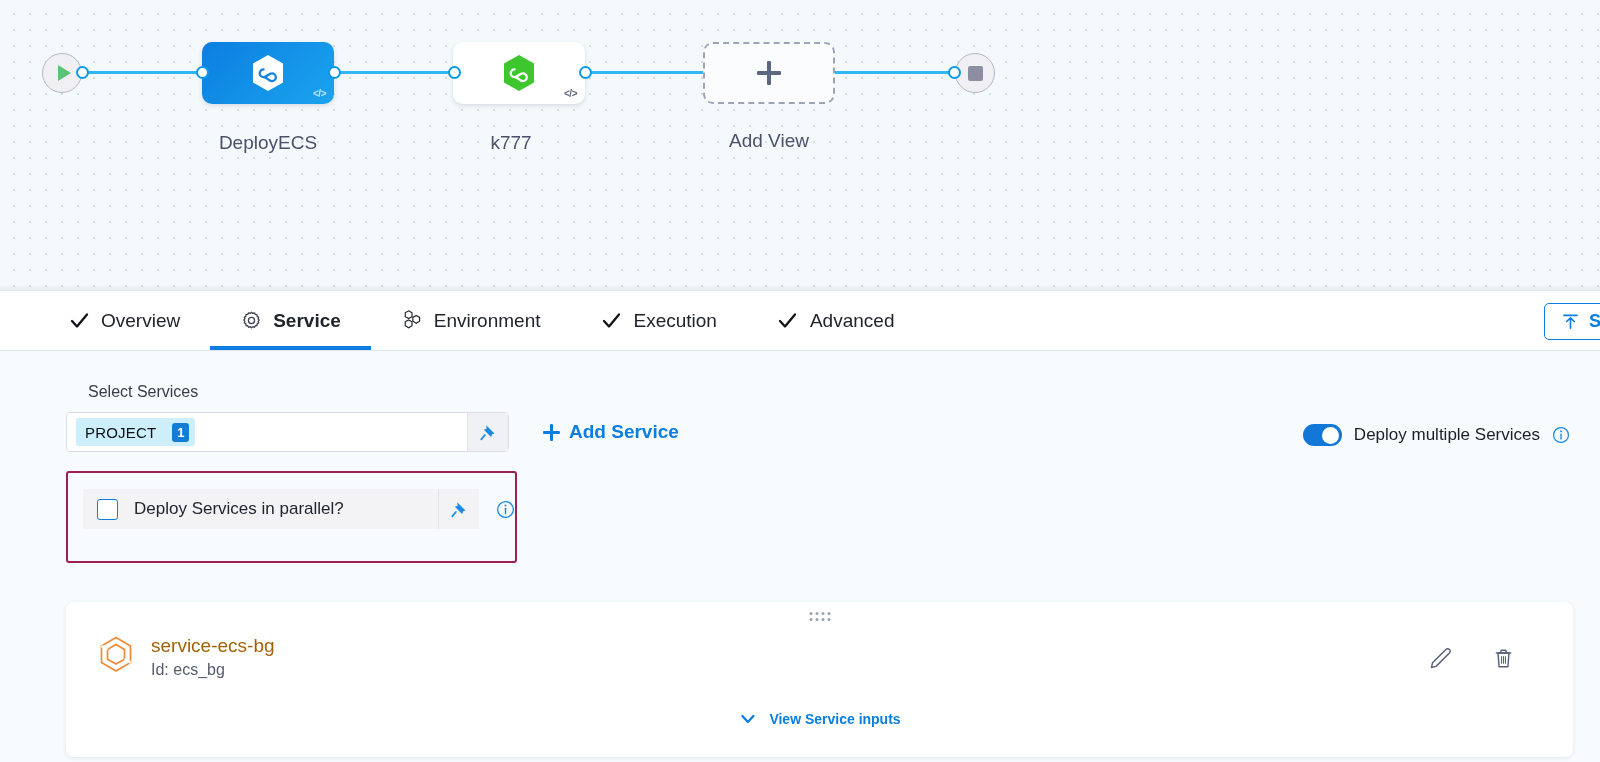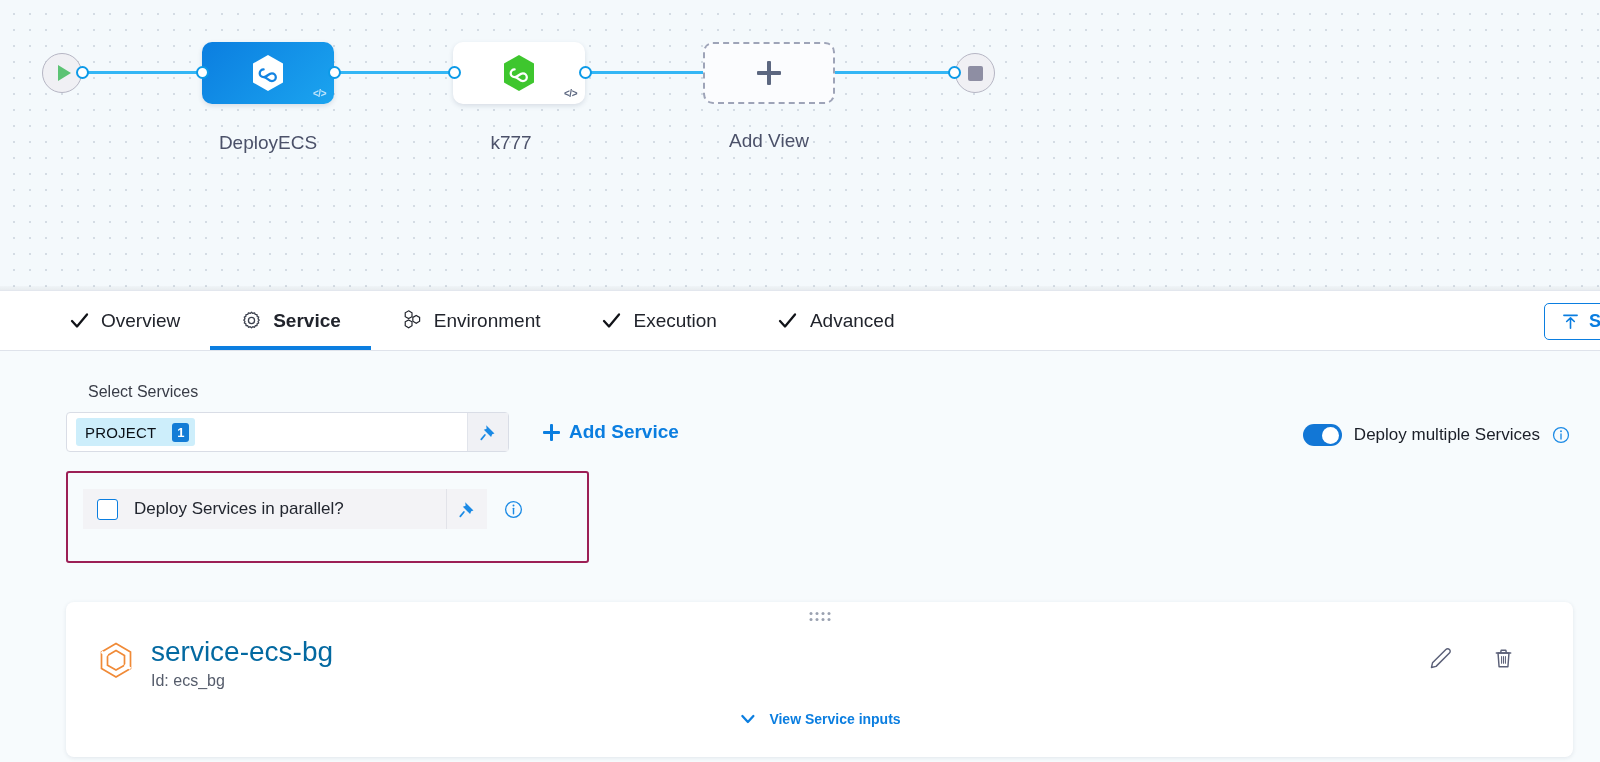--- a/index.html
+++ b/index.html
@@ -237,21 +237,21 @@
   .toggle::after {
     content:""; position:absolute;
     width: 17px; height: 17px; border-radius: 50%;
     background: #fff; top: 2.5px; left: 19px;
   }
   .toggle-label { font-size: 17px; color: #1b1f28; }
 
   
   .parallel-box {
     margin-top: 19px;
-    width: 523px; height: 92px;
+    width: 451px; height: 92px;
     border: 2px solid #9c1f55;
     border-radius: 3px;
     padding: 16px 0 0 15px;
     background: #f7fbfd;
   }
   .parallel-inner { display: flex; align-items: center; }
   .cb-field {
     width: 404px; height: 40px;
     background: #f3f3f6;
     display: flex; align-items: center;
@@ -288,21 +288,21 @@
     position: absolute; left: 50%; transform: translateX(-50%); top: 10px;
     display: grid; grid-template-columns: repeat(4, 3px); grid-auto-rows: 3px;
     gap: 3px;
   }
   .drag-dots i { background: #9aa1b0; border-radius: 50%; display:block; width:3px; height:3px; }
 
   .svc-main {
     position: absolute; left: 30px; top: 32px;
     display: flex; align-items: center; gap: 15px;
   }
-  .svc-name { color: #0369a1; font-size: 28px; line-height: 1.25; cursor: pointer; }
+  .svc-name { color: #a16207; font-size: 19px; line-height: 1.25; cursor: pointer; }
   .svc-id { color: #555c6b; font-size: 16px; margin-top: 3px; }
 
   .svc-actions {
     position: absolute; right: 57px; top: 44px;
     display: flex; align-items: center; gap: 38px;
   }
   .svc-actions span { cursor: pointer; display:flex; }
 
   .view-inputs {
     position: absolute; left: 50%; transform: translateX(-50%);

